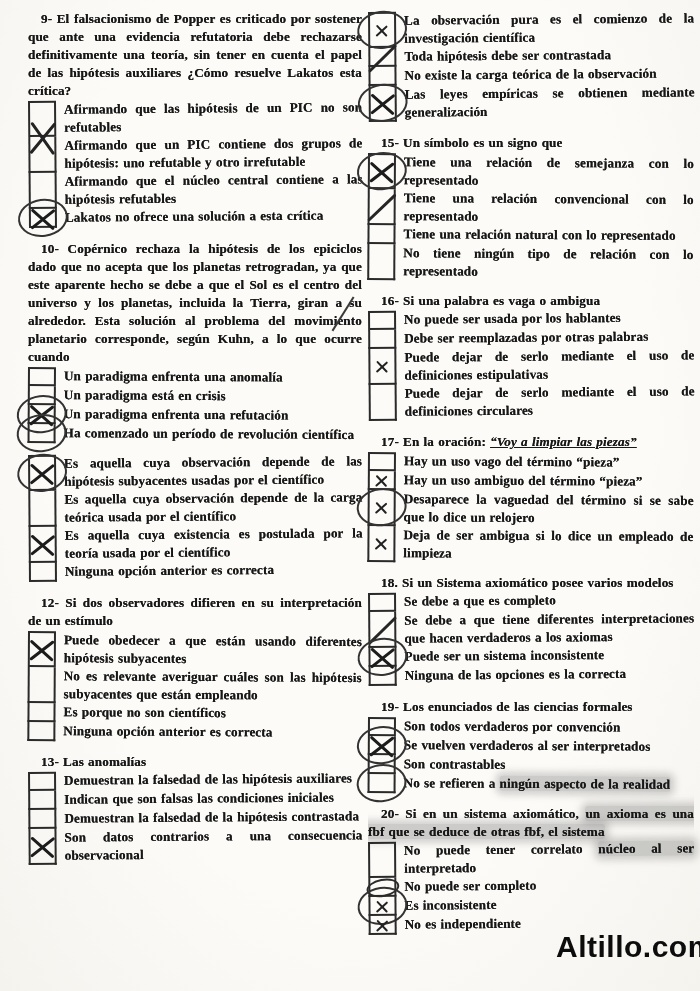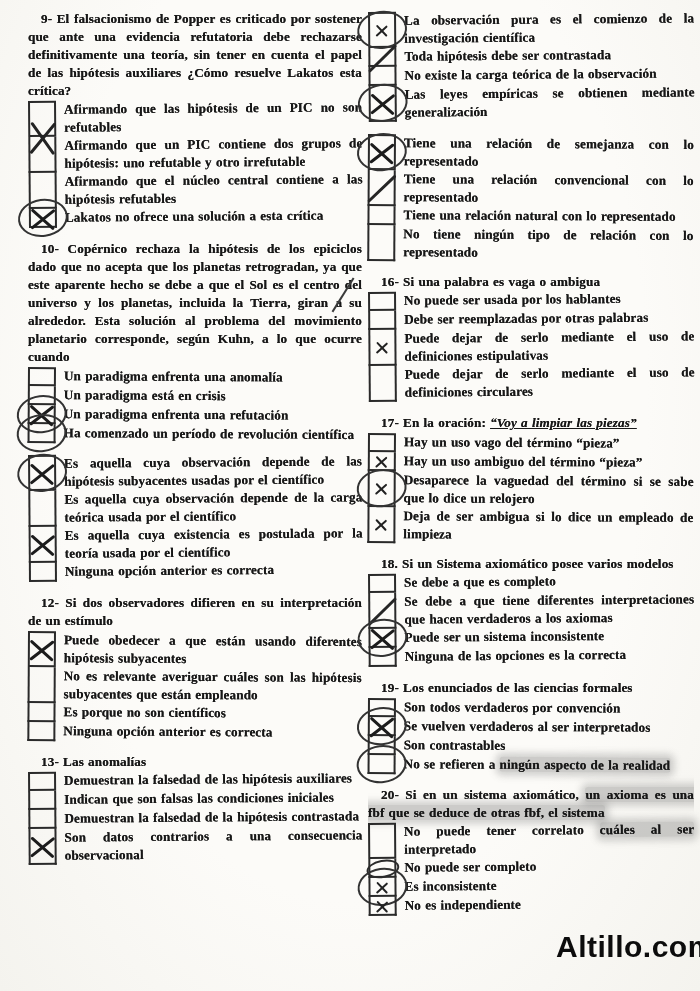--- a/index.html
+++ b/index.html
@@ -309,20 +309,21 @@
           <div class="opt">
             <div class="box">
               <span class="mk mk-x"></span>
               <span class="circle"></span>
             </div>
             <div class="otext">Las leyes empíricas se obtienen mediante generalización</div>
           </div>
         </div>
       </section>
       <section class="question">
+        <p class="qtext">15- Un símbolo es un signo que</p>
         <div class="opts">
           <div class="opt">
             <div class="box">
               <span class="mk mk-x"></span>
               <span class="circle"></span>
             </div>
             <div class="otext">Tiene una relación de semejanza con lo representado</div>
           </div>
           <div class="opt">
             <div class="box">
@@ -441,21 +442,21 @@
             </div>
             <div class="otext">No se refieren a <span class="smudge">ningún aspecto de la realidad</span></div>
           </div>
         </div>
       </section>
       <section class="question">
         <p class="qtext">20- Si en un sistema axiomático, <span class="smudge">un axioma es una fbf que se deduce de otras fbf, el sistema</span></p>
         <div class="opts">
           <div class="opt">
             <div class="box"></div>
-            <div class="otext">No puede tener correlato <span class="smudge">cuáles al ser</span> interpretado</div>
+            <div class="otext">No puede tener correlato <span class="smudge">núcleo al ser</span> interpretado</div>
           </div>
           <div class="opt">
             <div class="box">
               <span class="mk mk-scrib"></span>
             </div>
             <div class="otext">No puede ser completo</div>
           </div>
           <div class="opt">
             <div class="box">
               <span class="mk mk-xs"></span>

